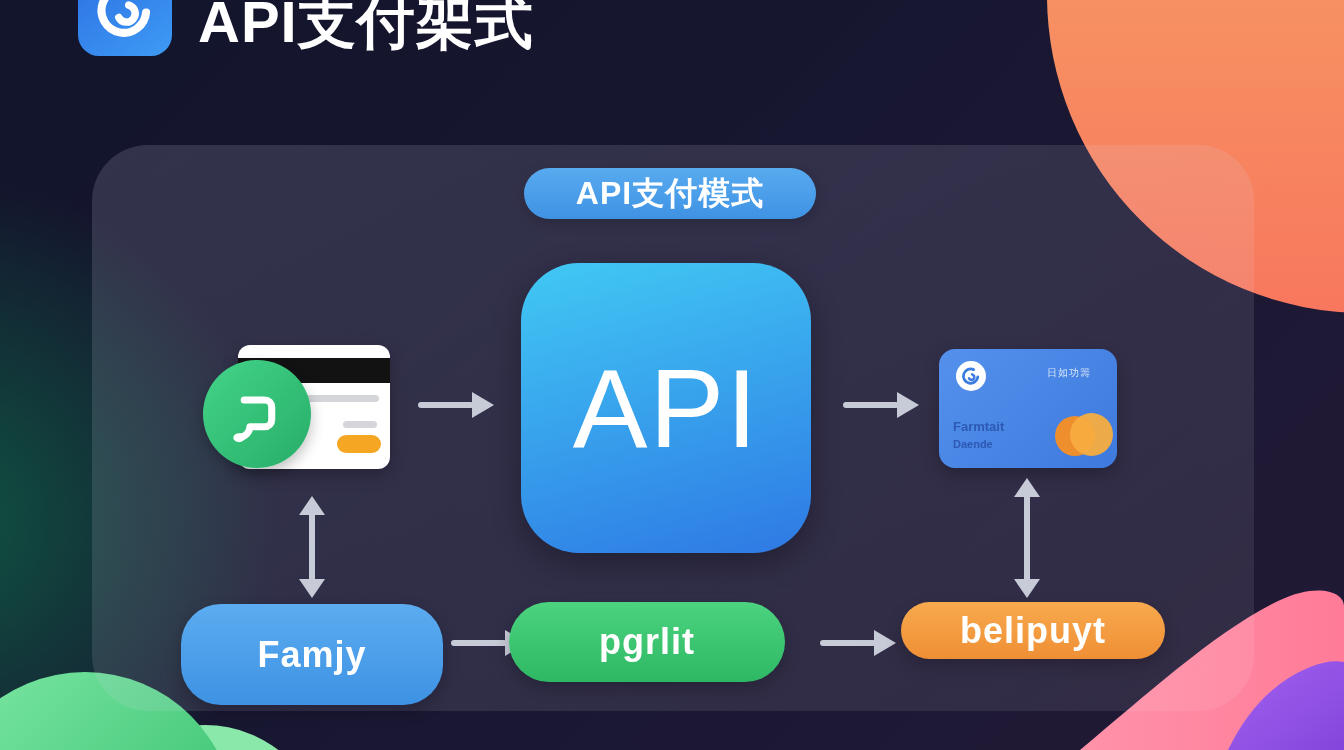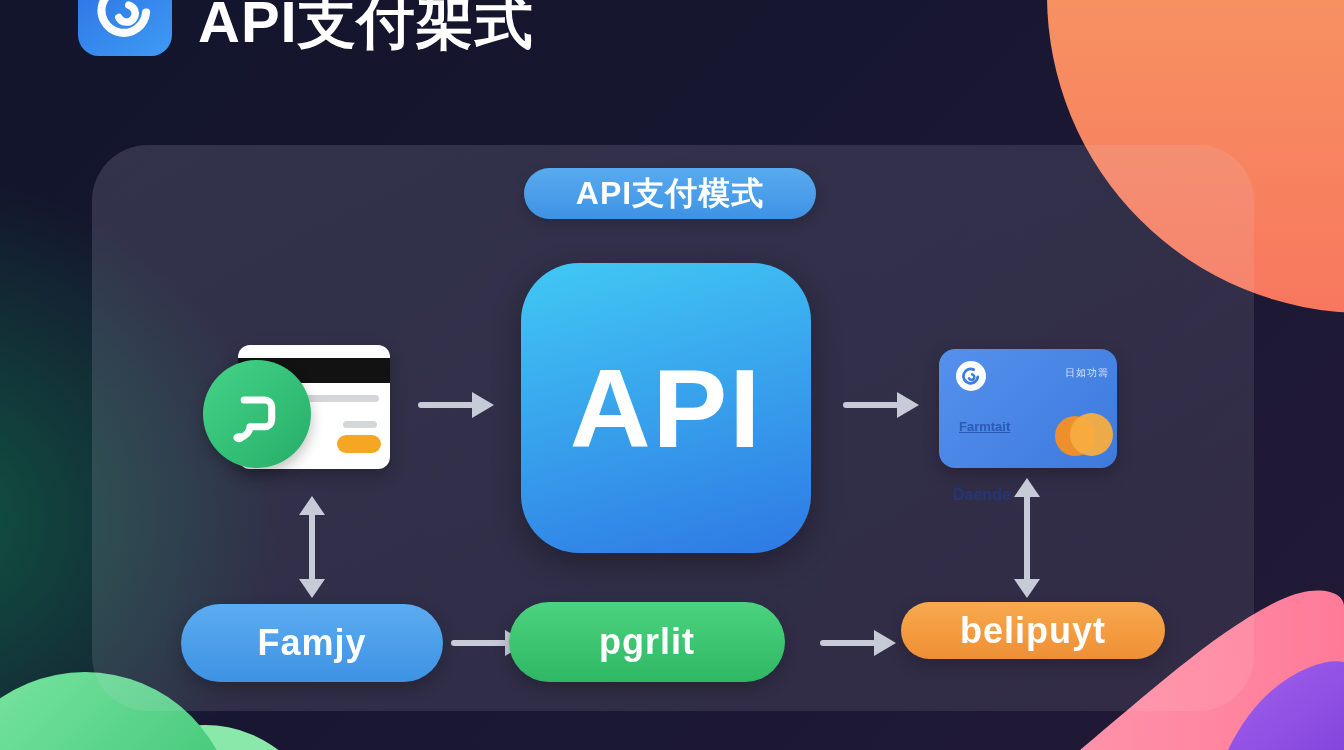--- a/index.html
+++ b/index.html
@@ -46,53 +46,53 @@
     position:absolute;left:203px;top:360px;width:108px;height:108px;border-radius:50%;z-index:4;
     background:linear-gradient(135deg,#43D488,#27AD68);
     display:flex;align-items:center;justify-content:center;
     box-shadow:0 6px 14px rgba(0,0,0,0.25);
   }
   
   .api-box{
     position:absolute;left:521px;top:263px;width:290px;height:290px;border-radius:58px;z-index:3;
     background:linear-gradient(165deg,#41C9F4 0%,#2E79E4 100%);
     display:flex;align-items:center;justify-content:center;
-    color:#fff;font-size:112px;font-weight:700;letter-spacing:2px;
+    color:#fff;font-size:112px;font-weight:400;letter-spacing:2px;
     box-shadow:0 10px 30px rgba(0,0,0,0.30);
   }
   
   .b-card{
     position:absolute;left:939px;top:349px;width:178px;height:119px;border-radius:16px;z-index:3;
     background:linear-gradient(135deg,#5490EC,#3E7ADD);
     box-shadow:0 6px 16px rgba(0,0,0,0.25);
   }
   .b-logo{
     position:absolute;left:17px;top:12px;width:30px;height:30px;border-radius:50%;background:#fff;
     display:flex;align-items:center;justify-content:center;
   }
-  .b-corner{position:absolute;right:8px;top:17px;font-size:10px;color:#D6E4FA;letter-spacing:1px;font-family:Liberation Mono, monospace;}
-  .b-holder1{position:absolute;left:20px;top:70px;font-size:13px;font-weight:700;color:rgba(26,62,148,0.62);text-decoration:underline;}
-  .b-holder2{position:absolute;left:14px;top:89px;font-size:16px;font-weight:700;color:rgba(26,62,148,0.62);margin-top:48px;}
+  .b-corner{position:absolute;right:26px;top:17px;font-size:10px;color:#D6E4FA;letter-spacing:1px;font-family:Liberation Mono, monospace;}
+  .b-holder1{position:absolute;left:14px;top:70px;font-size:13px;font-weight:700;color:rgba(26,62,148,0.62);}
+  .b-holder2{position:absolute;left:14px;top:89px;font-size:11px;font-weight:700;color:rgba(26,62,148,0.62);}
   .b-orange1{position:absolute;left:116px;top:67px;width:40px;height:40px;border-radius:50%;background:#EE8E2D;}
   .b-orange2{position:absolute;left:131px;top:64px;width:43px;height:43px;border-radius:50%;background:#F7AD40;opacity:0.95;}
   
   .arrow-h{position:absolute;z-index:3;width:76px;height:26px;}
   .arrow-h .stem{position:absolute;left:0;top:10px;width:calc(100% - 20px);height:6px;border-radius:3px;background:#C7CAD7;}
   .arrow-h .head{position:absolute;right:0;top:0;width:0;height:0;border-left:22px solid #C7CAD7;border-top:13px solid transparent;border-bottom:13px solid transparent;}
   .arrow-v{position:absolute;z-index:3;width:26px;}
   .arrow-v .stem{position:absolute;left:10px;top:15px;bottom:15px;width:6px;border-radius:3px;background:#C7CAD7;}
   .arrow-v .head-up{position:absolute;left:0;top:0;width:0;height:0;border-bottom:19px solid #C7CAD7;border-left:13px solid transparent;border-right:13px solid transparent;}
   .arrow-v .head-down{position:absolute;left:0;bottom:0;width:0;height:0;border-top:19px solid #C7CAD7;border-left:13px solid transparent;border-right:13px solid transparent;}
   
   .pill{
     position:absolute;z-index:3;border-radius:40px;display:flex;align-items:center;justify-content:center;
     color:#fff;font-weight:700;font-size:36px;letter-spacing:1px;
     box-shadow:0 6px 16px rgba(0,0,0,0.22);
   }
-  .pill-blue{left:181px;top:604px;width:262px;height:78px;background:linear-gradient(180deg,#5BACF0,#3E92E3);}
+  .pill-blue{left:181px;top:604px;width:262px;height:101px;background:linear-gradient(180deg,#5BACF0,#3E92E3);}
   .pill-green{left:509px;top:602px;width:276px;height:80px;background:linear-gradient(180deg,#4BD37F,#2FB863);}
   .pill-orange{left:901px;top:602px;width:264px;height:57px;background:linear-gradient(180deg,#F8A94E,#EF8F35);}
 </style>
 </head>
 <body>
 
 <div class="canvas">
 
   <svg class="bg-svg" width="1344" height="750" viewBox="0 0 1344 750">
     <defs>

